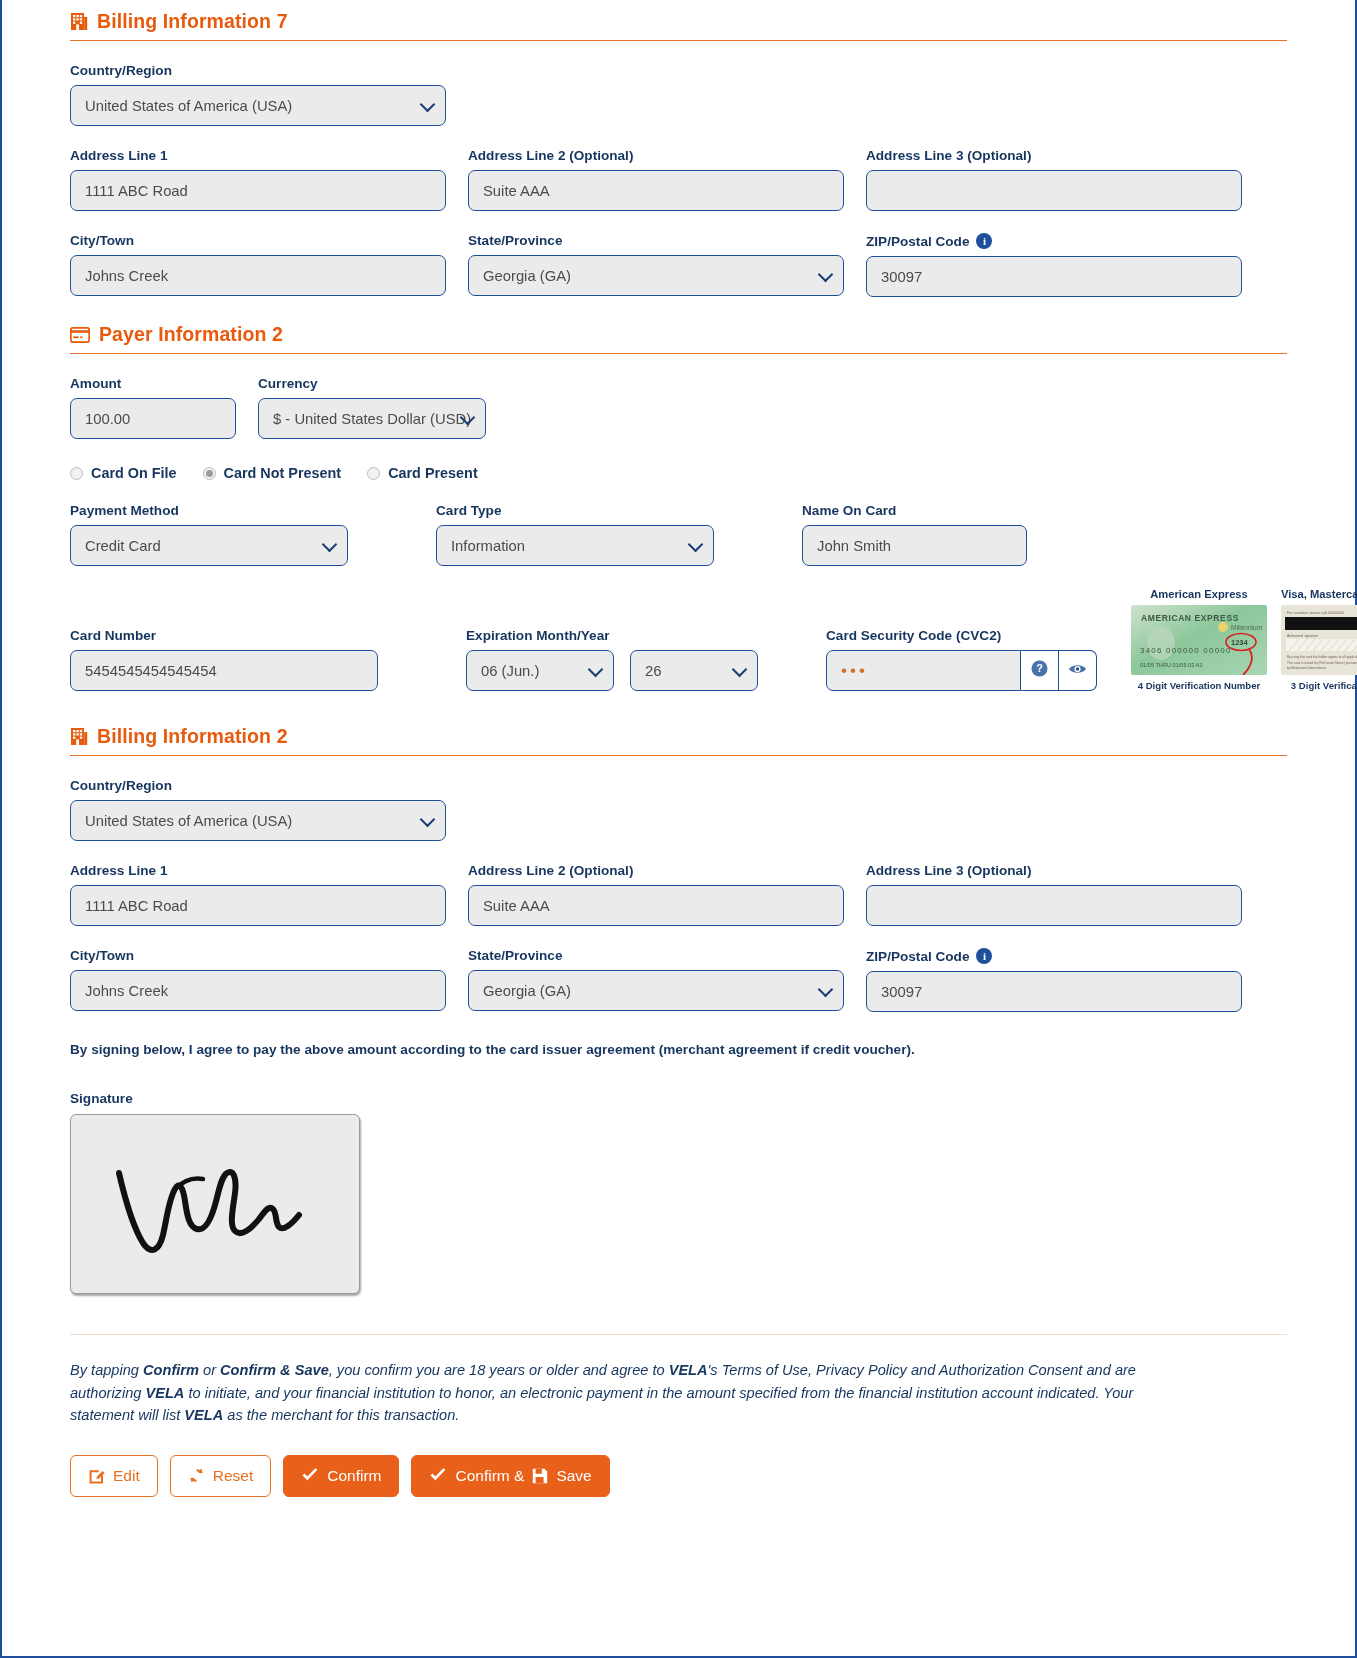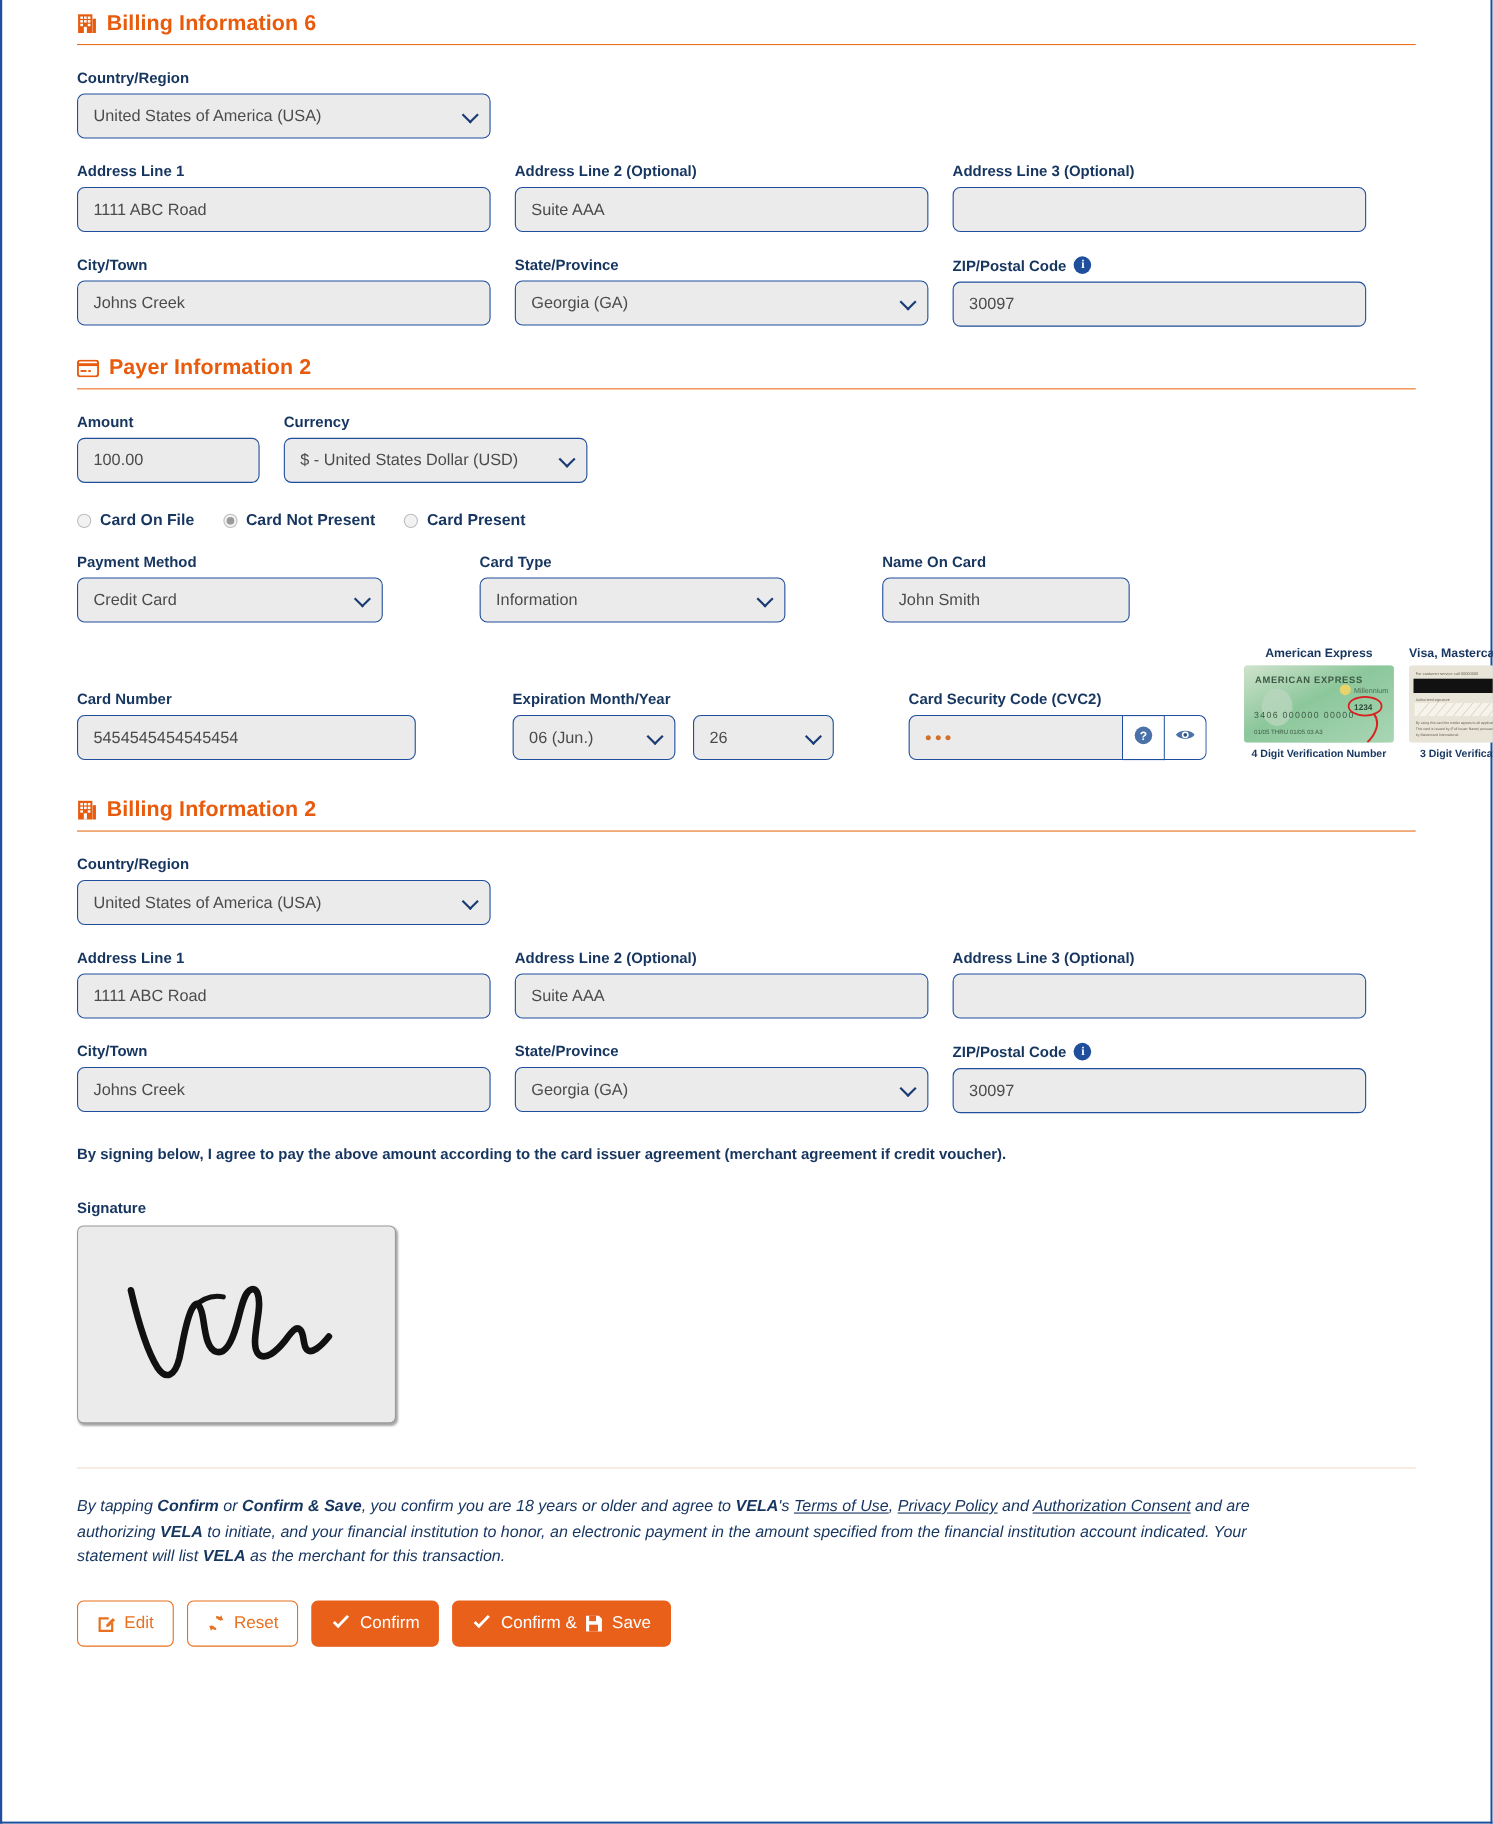--- a/index.html
+++ b/index.html
@@ -81,21 +81,21 @@
     right: 12px; top: 50%;
     width: 11px; height: 11px;
     margin-top: -7px;
     border-right: 2px solid #1a3c74;
     border-bottom: 2px solid #1a3c74;
     transform: rotate(45deg);
   }
 
   .w-country { width: 376px; }
   .w-amount  { width: 166px; }
-  .w-currency{ width: 276px; }
+  .w-currency{ width: 228px; }
   .w-pm      { width: 278px; }
   .w-ct      { width: 278px; }
   .w-noc     { width: 225px; }
   .w-cn      { width: 308px; }
   .w-mon     { width: 148px; }
   .w-yr      { width: 128px; }
 
   
   .info-i {
     width: 16px; height: 16px; border-radius: 50%;
@@ -183,21 +183,21 @@
 
   .legal {
     margin-top: 24px;
     font-size: 14.6px;
     font-style: italic;
     color: #16355f;
     line-height: 1.55;
     max-width: 1130px;
   }
   .legal b { font-weight: bold; }
-  .legal .lnk { text-decoration: underline; }
+  .legal .lnk { }
 
   .btn-row { display:flex; gap: 12px; margin-top: 28px; align-items:center; }
   .btn {
     height: 42px; border-radius: 6px; display:flex; align-items:center; gap:8px;
     padding: 0 17px; font-size: 15.5px; cursor: pointer; white-space: nowrap;
   }
   .btn-outline { border: 1.4px solid #e8701f; background:#fff; color:#e8701f; }
   .btn-solid   { border: 1.4px solid #e8601a; background:#e8601a; color:#fff; }
   .btn svg { display:block; }
 </style>
@@ -218,21 +218,21 @@
               <rect x="3" y="6.3" width="2.4" height="2.2"></rect>
               <rect x="6.4" y="6.3" width="2.4" height="2.2"></rect>
               <rect x="9.8" y="6.3" width="2.4" height="2.2"></rect>
               <rect x="3" y="9.6" width="2.4" height="2.2"></rect>
               <rect x="9.8" y="9.6" width="2.4" height="2.2"></rect>
               <rect x="6.2" y="12.4" width="2.8" height="5.6"></rect>
             </g>
             <rect x="14.2" y="5" width="3" height="13" fill="#e85a0c"></rect>
           </svg>
     </span>
-    <span class="sh-title">Billing Information 6</span>
+    <span class="sh-title">Billing Information 7</span>
   </div>
   <div class="section-rule"></div>
 
   <div class="row">
     <div class="col">
       <label class="fl">Country/Region</label>
       <div class="ctl sel w-country">
         <span>United States of America (USA)</span>
         <span class="caret"></span>
       </div>

